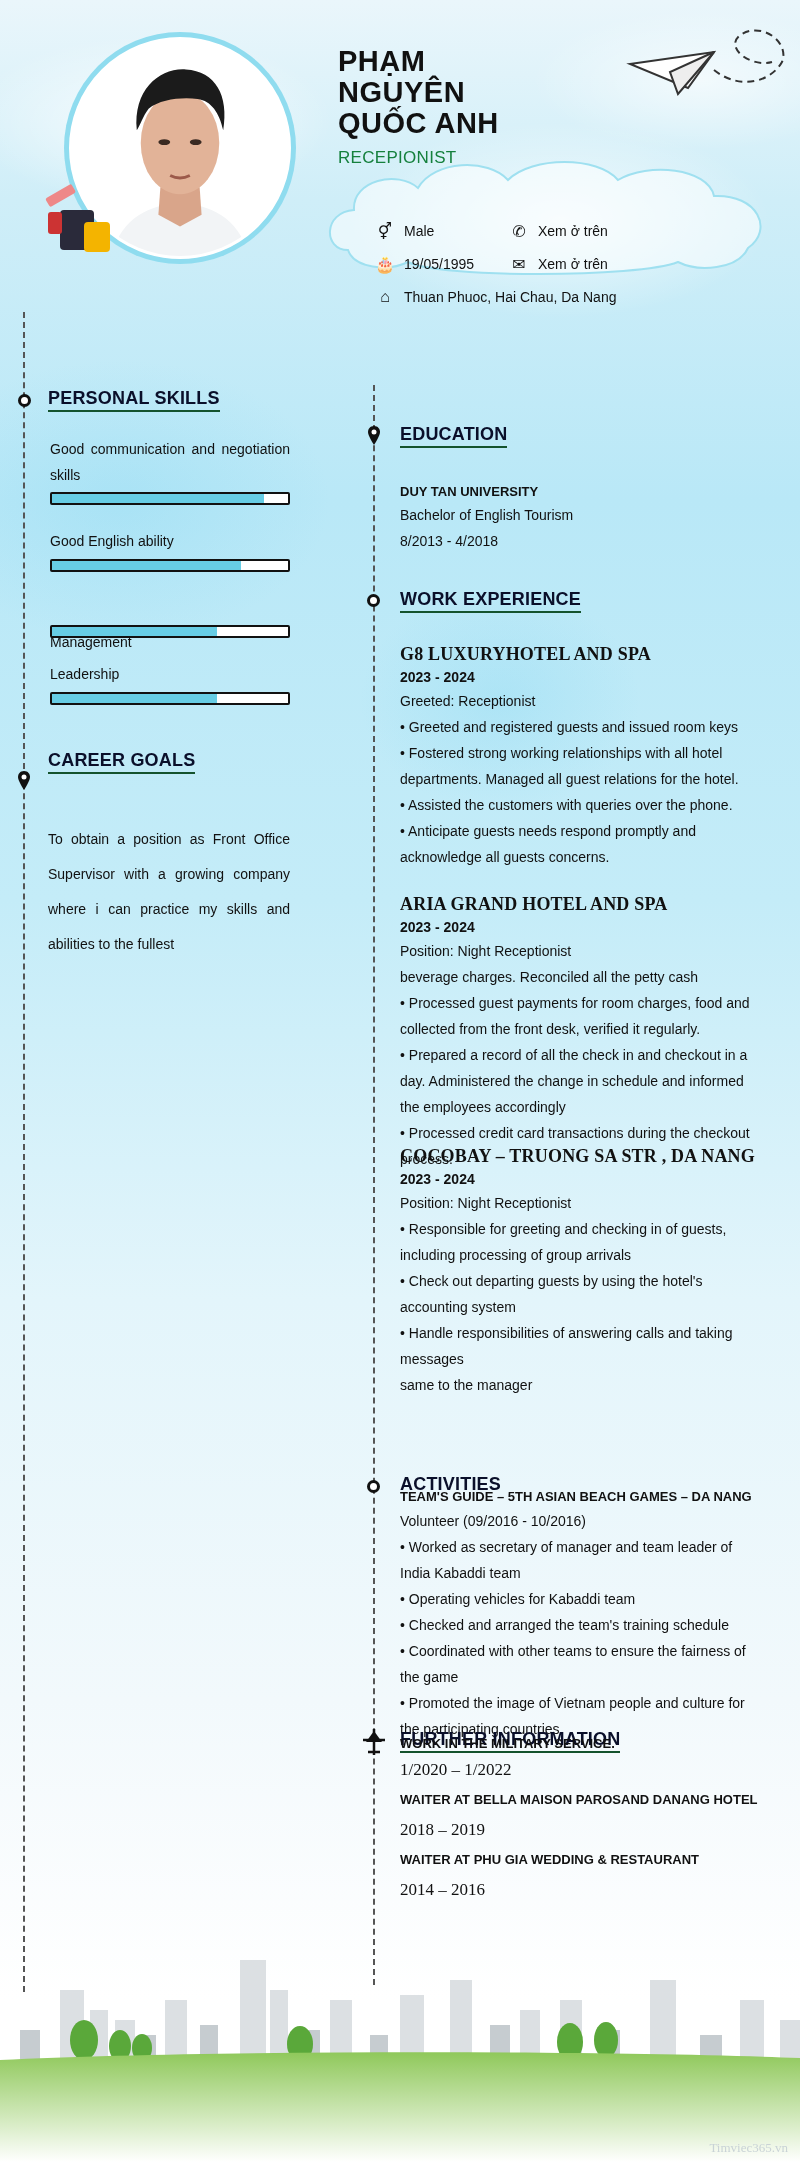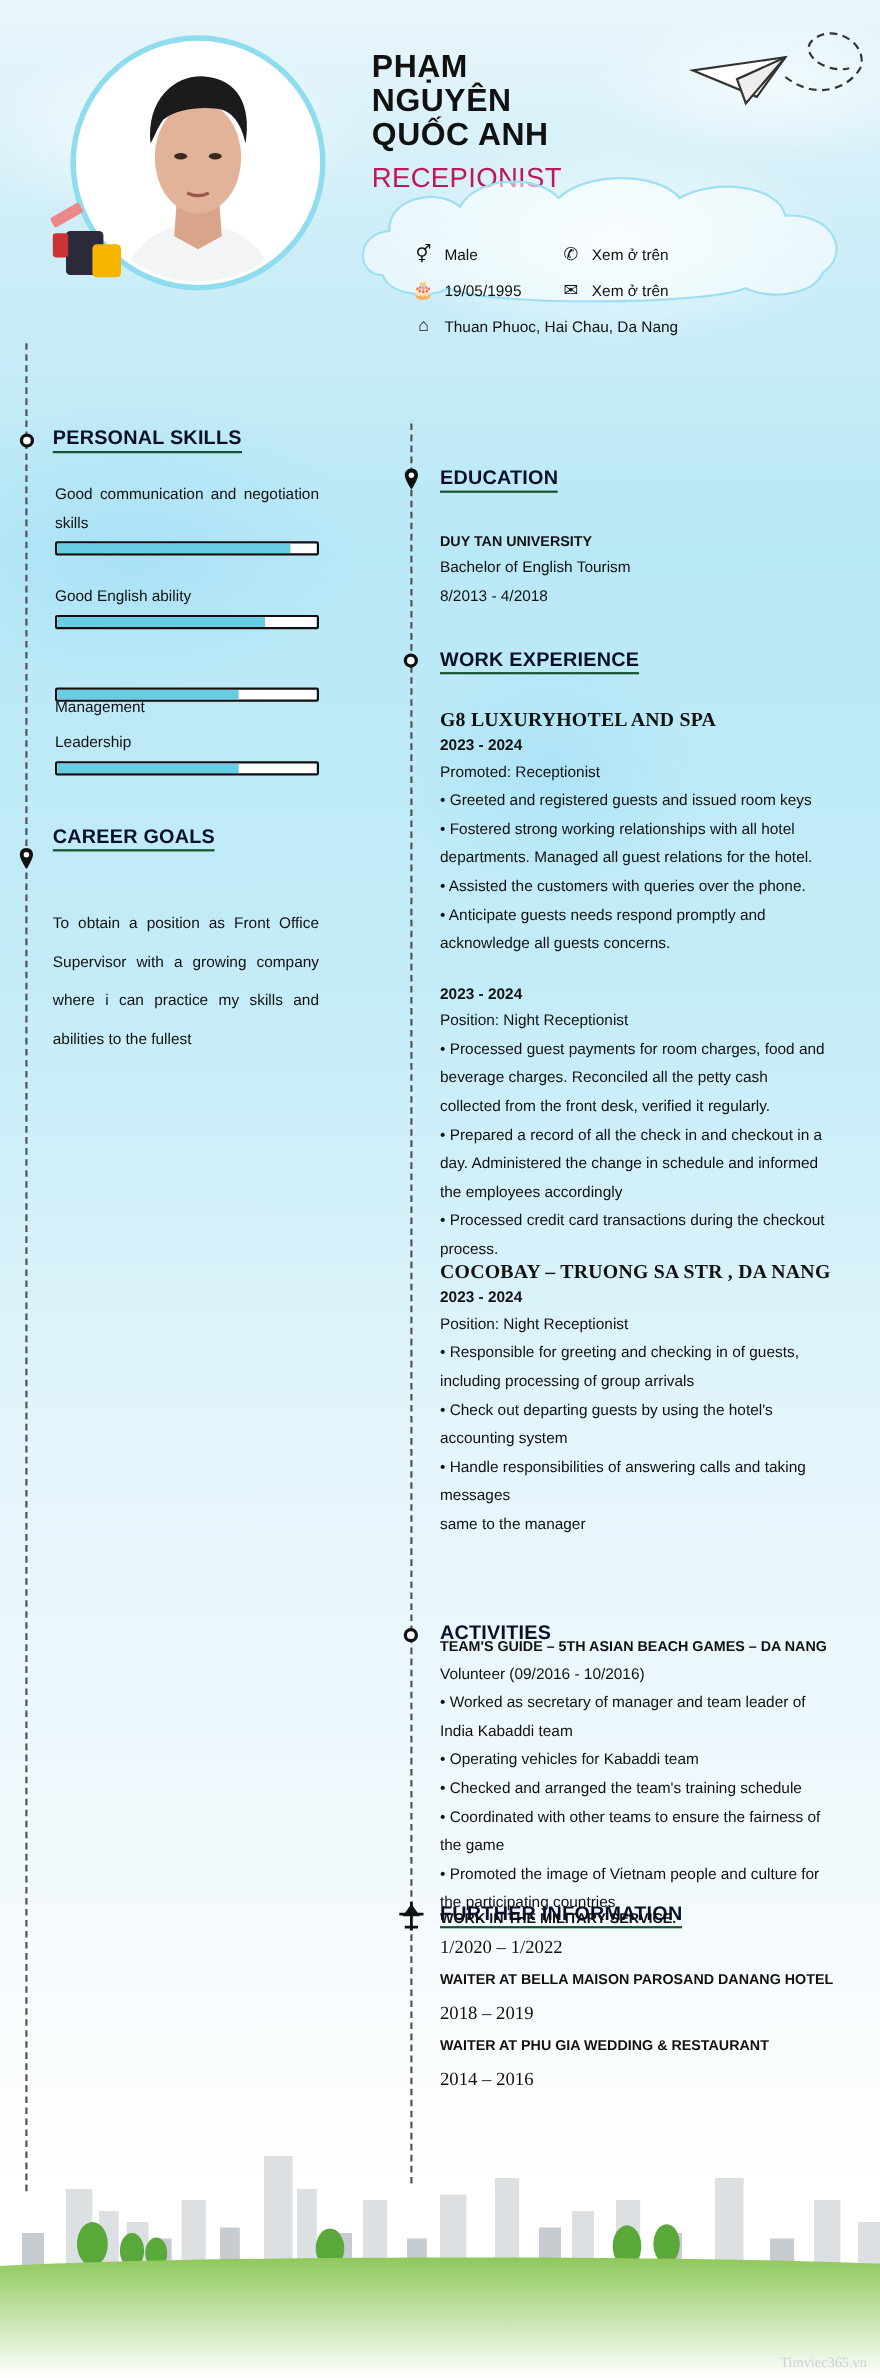--- a/index.html
+++ b/index.html
@@ -30,21 +30,21 @@
     .avatar {
       width: 100%; height: 100%; border-radius: 50%; background: #fff; overflow: hidden; position: relative;
       border: 3px solid #fff;
     }
     .avatar svg { width: 100%; height: 100%; display: block; }
     .bag { left: 38px; top: 182px; width: 80px; height: 80px; }
 
     
     .name { left: 338px; top: 46px; font-size: 29px; font-weight: 700; line-height: 31px; color: #111; letter-spacing: 0.5px; }
     .name div { white-space: nowrap; }
-    .job-title { left: 338px; top: 148px; font-size: 25px; color: #be185d; letter-spacing: 0.3px; }
+    .job-title { left: 338px; top: 148px; font-size: 17px; color: #15803d; letter-spacing: 0.3px; }
 
     
     .cloud { left: 318px; top: 150px; width: 460px; height: 130px; }
     .contact-row { position: absolute; font-size: 14px; color: #111; display: flex; align-items: center; gap: 8px; }
     .contact-row .ic { width: 22px; height: 20px; display: inline-flex; align-items: center; justify-content: center; font-size: 16px; }
 
     .plane { left: 622px; top: 22px; width: 170px; height: 80px; }
 
     
     .vline { position: absolute; width: 0; border-left: 2px dashed #555; }
@@ -185,34 +185,35 @@
   <div class="txt">Bachelor of English Tourism</div>
   <div class="txt">8/2013 - 4/2018</div>
 </div>
 
 <div class="marker-circle" style="left:367px; top:594px;"></div>
 <div class="sec-title" style="left:400px; top:589px;">WORK EXPERIENCE</div>
 
 <div class="r" style="top:642px;">
   <div class="company" style="line-height:24px;">G8 LUXURYHOTEL AND SPA</div>
   <div class="period" style="line-height:22px;">2023 - 2024</div>
-  <div class="txt">Promoted: Receptionist</div>
+  <div class="txt">Greeted: Receptionist</div>
   <div class="txt">• Greeted and registered guests and issued room keys</div>
   <div class="txt">• Fostered strong working relationships with all hotel</div>
   <div class="txt">departments. Managed all guest relations for the hotel.</div>
   <div class="txt">• Assisted the customers with queries over the phone.</div>
   <div class="txt">• Anticipate guests needs respond promptly and</div>
   <div class="txt">acknowledge all guests concerns.</div>
 </div>
 
 <div class="r" style="top:892px;">
+  <div class="company" style="line-height:24px;">ARIA GRAND HOTEL AND SPA</div>
   <div class="period" style="line-height:22px;">2023 - 2024</div>
   <div class="txt">Position: Night Receptionist</div>
+  <div class="txt">beverage charges. Reconciled all the petty cash</div>
   <div class="txt">• Processed guest payments for room charges, food and</div>
-  <div class="txt">beverage charges. Reconciled all the petty cash</div>
   <div class="txt">collected from the front desk, verified it regularly.</div>
   <div class="txt">• Prepared a record of all the check in and checkout in a</div>
   <div class="txt">day. Administered the change in schedule and informed</div>
   <div class="txt">the employees accordingly</div>
   <div class="txt">• Processed credit card transactions during the checkout</div>
   <div class="txt">process.</div>
 </div>
 
 <div class="r" style="top:1144px;">
   <div class="company" style="line-height:24px;">COCOBAY – TRUONG SA STR , DA NANG</div>

